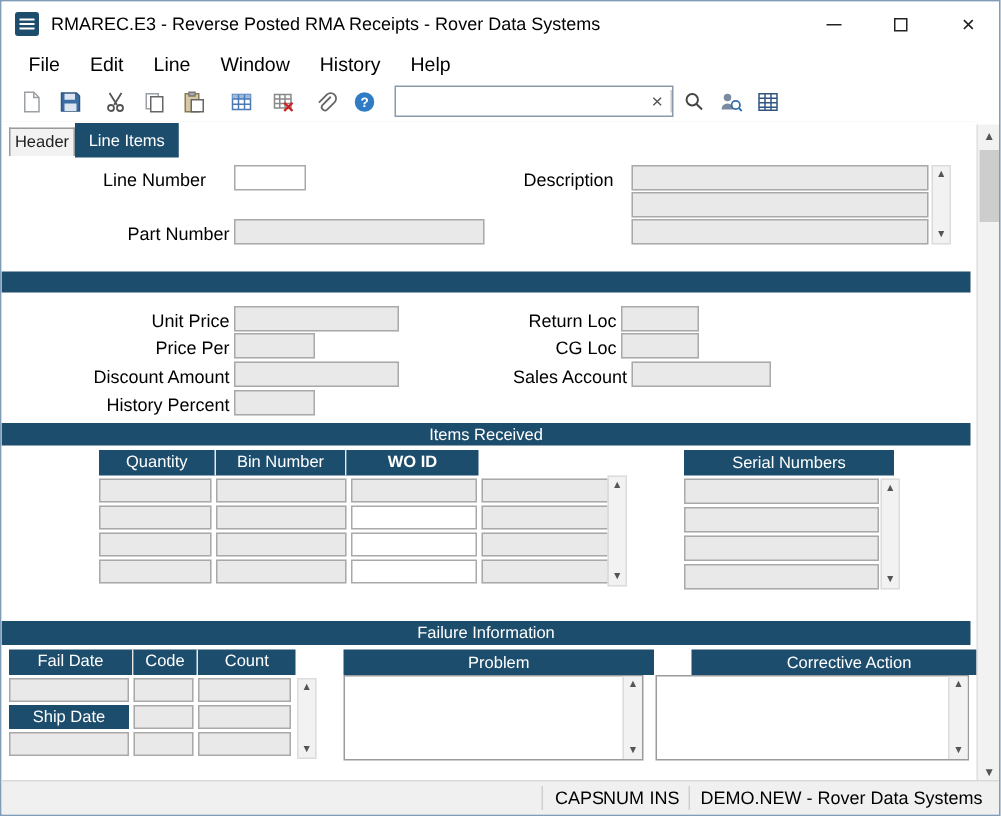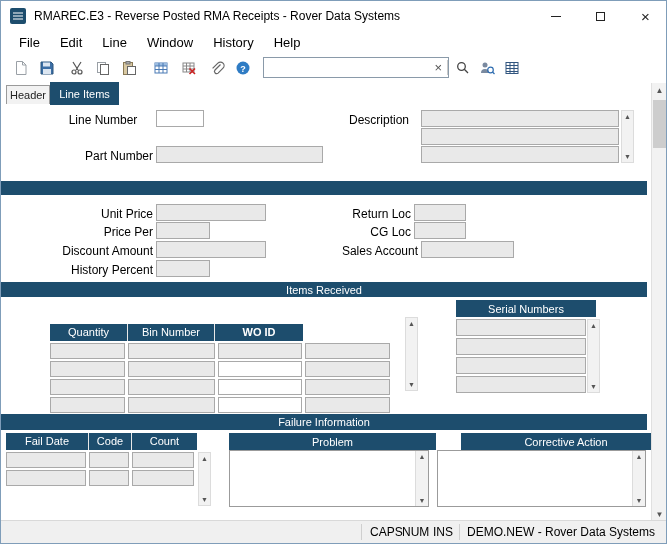--- a/index.html
+++ b/index.html
@@ -47,21 +47,21 @@
 
   
   .vscroll{position:absolute;background:#f2f2f2;border:1px solid #dcdcdc;display:flex;flex-direction:column;justify-content:space-between;align-items:center;}
   .arr{font-size:7px;line-height:11px;color:#555;width:100%;text-align:center;user-select:none;}
   .winscroll{position:absolute;left:650px;top:82px;width:16px;height:439px;background:#f2f2f2;border-left:1px solid #e0e0e0;display:flex;flex-direction:column;}
   .winscroll .arr{font-size:8px;line-height:15px;}
   .winscroll .track{flex:1;position:relative;}
   .winscroll .thumb{position:absolute;left:1px;right:1px;top:2px;height:48px;background:#cdcdcd;}
 
   
-  .itable{position:absolute;left:49px;top:195px;margin-top:24px;}
+  .itable{position:absolute;left:65px;top:195px;}
   .ithead{display:flex;height:17px;}
   .ith{background:var(--navy);color:#fff;font-size:11px;line-height:17px;text-align:center;border-right:1px solid #e8e8e8;}
   .ith:last-child{border-right:none;font-weight:bold;}
   .itrow{display:flex;margin-top:2px;height:16px;}
   .itcell{border:1px solid var(--fieldborder);background:var(--fieldbg);margin-right:3px;height:16px;}
   .itcell.white{background:#fff;}
 
   
   .ftable{position:absolute;left:5px;top:328px;}
   .fthead{display:flex;height:17px;}
@@ -303,20 +303,25 @@
         <div class="fth" style="width:83px;">Fail Date</div>
         <div class="fth" style="width:43px;">Code</div>
         <div class="fth" style="width:65px;">Count</div>
       </div>
       <div class="ftrow">
         <div class="ftcell" style="width:80px;"></div>
         <div class="ftcell" style="width:40px;"></div>
         <div class="ftcell" style="width:62px;"></div>
       </div>
       <div class="ftrow">
+        <div class="ftnavy" style="width:80px;">Ship Date</div>
+        <div class="ftcell" style="width:40px;"></div>
+        <div class="ftcell" style="width:62px;"></div>
+      </div>
+      <div class="ftrow">
         <div class="ftcell" style="width:80px;"></div>
         <div class="ftcell" style="width:40px;"></div>
         <div class="ftcell" style="width:62px;"></div>
       </div>
     </div>
     <div class="vscroll" style="left:197px;top:347px;width:13px;height:54px;">
       <span class="arr">▲</span>
       <span class="arr">▼</span>
     </div>
 

